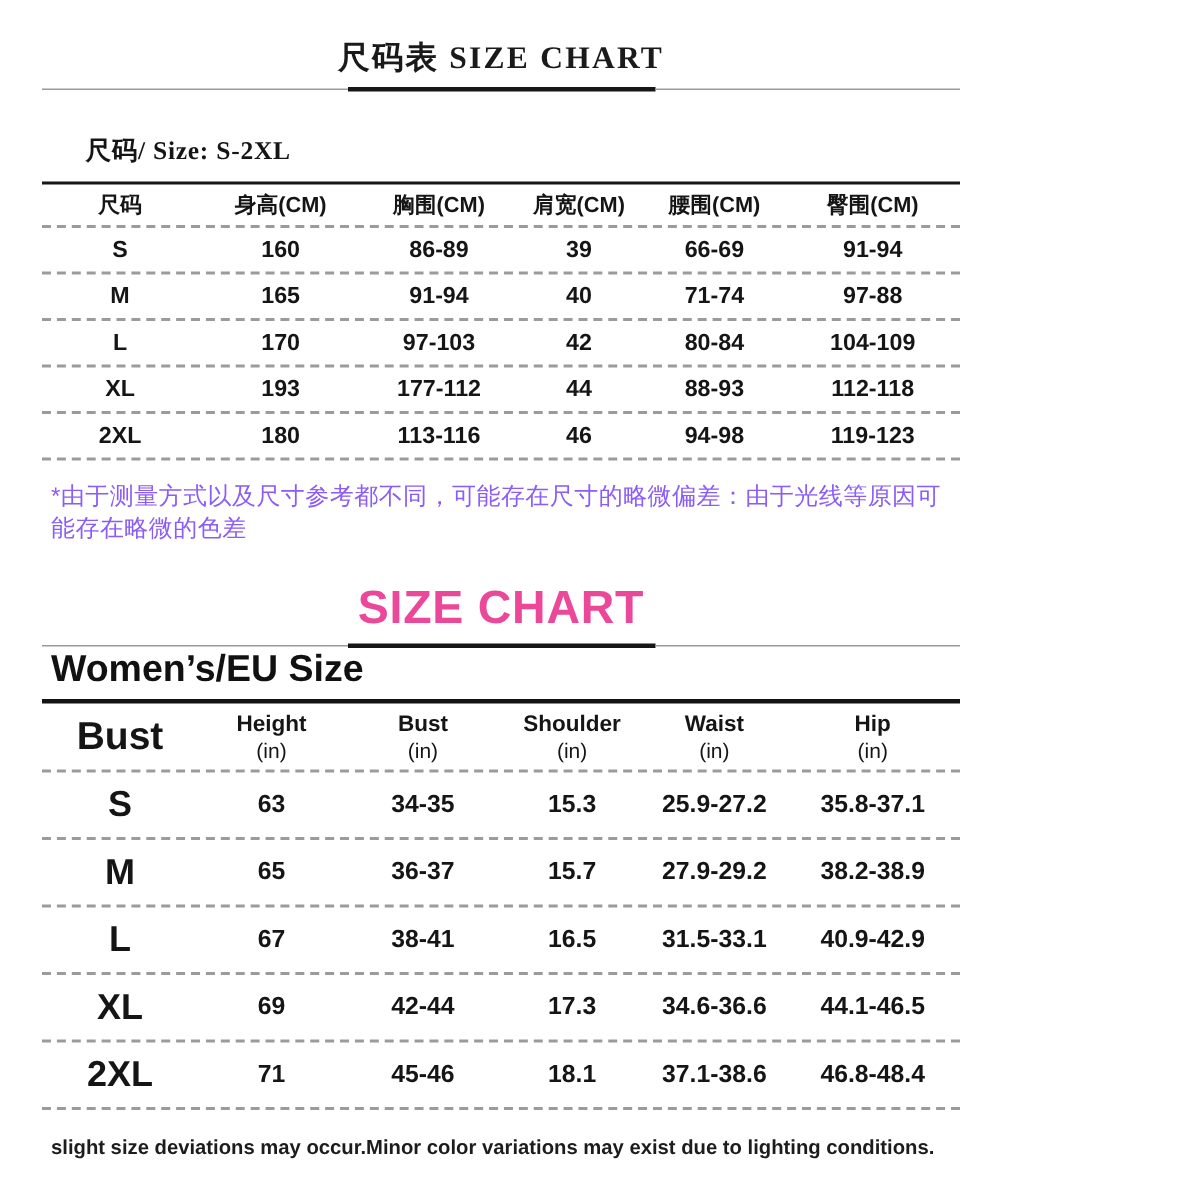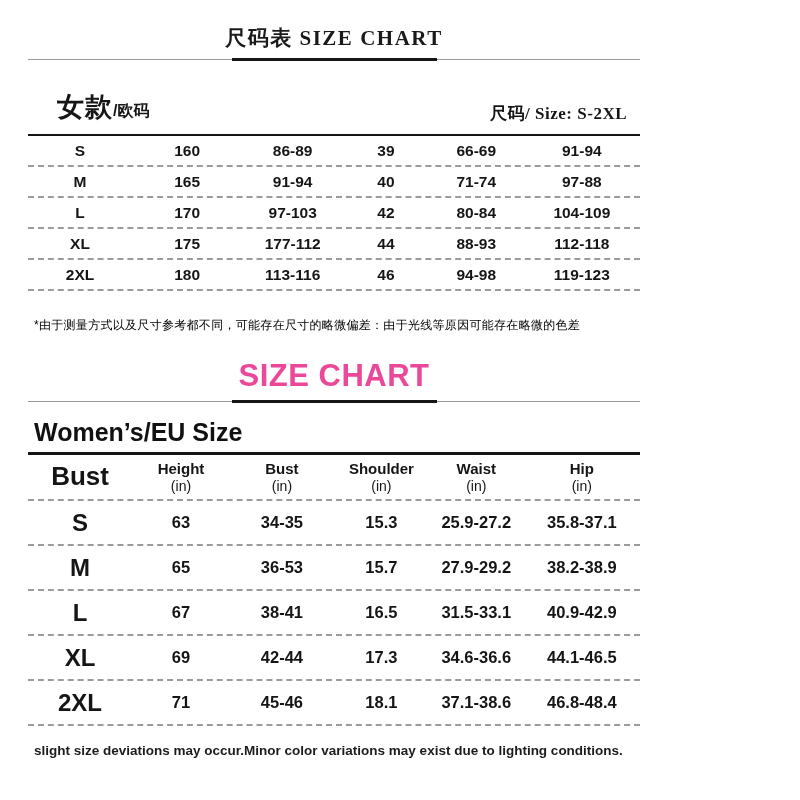--- a/index.html
+++ b/index.html
@@ -39,31 +39,31 @@
   .t1-grid { display:grid; grid-template-columns:17% 18% 16.5% 14% 15.5% 19%; }
   .t2-grid { display:grid; grid-template-columns:17% 16% 17% 15.5% 15.5% 19%; }
   .dash-b { border-bottom:2px dashed #9b9b9b; }
 
   .t1-hrow { height:27px; align-items:center; }
   .t1-hcell { text-align:center; font-weight:700; font-size:14.5px; }
   .t1-row { height:29px; align-items:center; }
   .t1-cell { text-align:center; font-weight:700; font-size:15.5px; }
 
   .footnote {
-    margin-top:26px; padding-left:6px;
-    font-size:12px; font-weight:400; color:#000000; letter-spacing:0.3px;
+    margin-top:14px; padding-left:6px;
+    font-size:16px; font-weight:400; color:#8b5cf6; letter-spacing:0.3px;
   }
 
   
   .sec2-title {
     margin-top:24px; text-align:center;
     font-weight:700; font-size:31px; letter-spacing:0.5px; color:#ec4899;
   }
   .sec2-sub {
-    margin-top:15px; padding-left:6px;
+    padding-left:6px;
     font-weight:700; font-size:25px; color:#111;
   }
   .thick-rule { margin-top:5px; height:3px; background:#141414; }
 
   .t2-hrow { height:44px; align-items:center; }
   .t2-hcell { display:flex; flex-direction:column; justify-content:center; align-items:center; line-height:1.15; }
   .t2-hname { font-weight:700; font-size:15px; }
   .t2-hname.size-big { font-size:26px; }
   .t2-hunit { font-weight:400; font-size:14px;text-align:center; }
   .t2-hunit:empty { display:none; }
@@ -83,29 +83,33 @@
   <div class="content">
 
     <div class="top-title">尺码表 SIZE CHART</div>
     <div class="title-rule">
       <div class="thin"></div>
       <div class="thick"></div>
       <div class="thin"></div>
     </div>
 
     <div class="sec1-head">
-      <div class="sec1-heading">
-        <span class="big">女款</span>
-        <span class="small">/欧码</span>
-      </div>
       <div class="sec1-range">尺码/ Size: S-2XL</div>
     </div>
     <div class="solid-rule"></div>
 
     <div>
+      <div class="t1-grid t1-hrow dash-b">
+        <div class="t1-hcell">尺码</div>
+        <div class="t1-hcell">身高(CM)</div>
+        <div class="t1-hcell">胸围(CM)</div>
+        <div class="t1-hcell">肩宽(CM)</div>
+        <div class="t1-hcell">腰围(CM)</div>
+        <div class="t1-hcell">臀围(CM)</div>
+      </div>
       <div class="t1-grid t1-row dash-b">
         <div class="t1-cell">S</div>
         <div class="t1-cell">160</div>
         <div class="t1-cell">86-89</div>
         <div class="t1-cell">39</div>
         <div class="t1-cell">66-69</div>
         <div class="t1-cell">91-94</div>
       </div>
       <div class="t1-grid t1-row dash-b">
         <div class="t1-cell">M</div>
@@ -118,21 +122,21 @@
       <div class="t1-grid t1-row dash-b">
         <div class="t1-cell">L</div>
         <div class="t1-cell">170</div>
         <div class="t1-cell">97-103</div>
         <div class="t1-cell">42</div>
         <div class="t1-cell">80-84</div>
         <div class="t1-cell">104-109</div>
       </div>
       <div class="t1-grid t1-row dash-b">
         <div class="t1-cell">XL</div>
-        <div class="t1-cell">175</div>
+        <div class="t1-cell">193</div>
         <div class="t1-cell">177-112</div>
         <div class="t1-cell">44</div>
         <div class="t1-cell">88-93</div>
         <div class="t1-cell">112-118</div>
       </div>
       <div class="t1-grid t1-row dash-b">
         <div class="t1-cell">2XL</div>
         <div class="t1-cell">180</div>
         <div class="t1-cell">113-116</div>
         <div class="t1-cell">46</div>
@@ -184,21 +188,21 @@
         <div class="t2-cell size-col">S</div>
         <div class="t2-cell">63</div>
         <div class="t2-cell">34-35</div>
         <div class="t2-cell">15.3</div>
         <div class="t2-cell">25.9-27.2</div>
         <div class="t2-cell">35.8-37.1</div>
       </div>
       <div class="t2-grid t2-row dash-b">
         <div class="t2-cell size-col">M</div>
         <div class="t2-cell">65</div>
-        <div class="t2-cell">36-53</div>
+        <div class="t2-cell">36-37</div>
         <div class="t2-cell">15.7</div>
         <div class="t2-cell">27.9-29.2</div>
         <div class="t2-cell">38.2-38.9</div>
       </div>
       <div class="t2-grid t2-row dash-b">
         <div class="t2-cell size-col">L</div>
         <div class="t2-cell">67</div>
         <div class="t2-cell">38-41</div>
         <div class="t2-cell">16.5</div>
         <div class="t2-cell">31.5-33.1</div>

